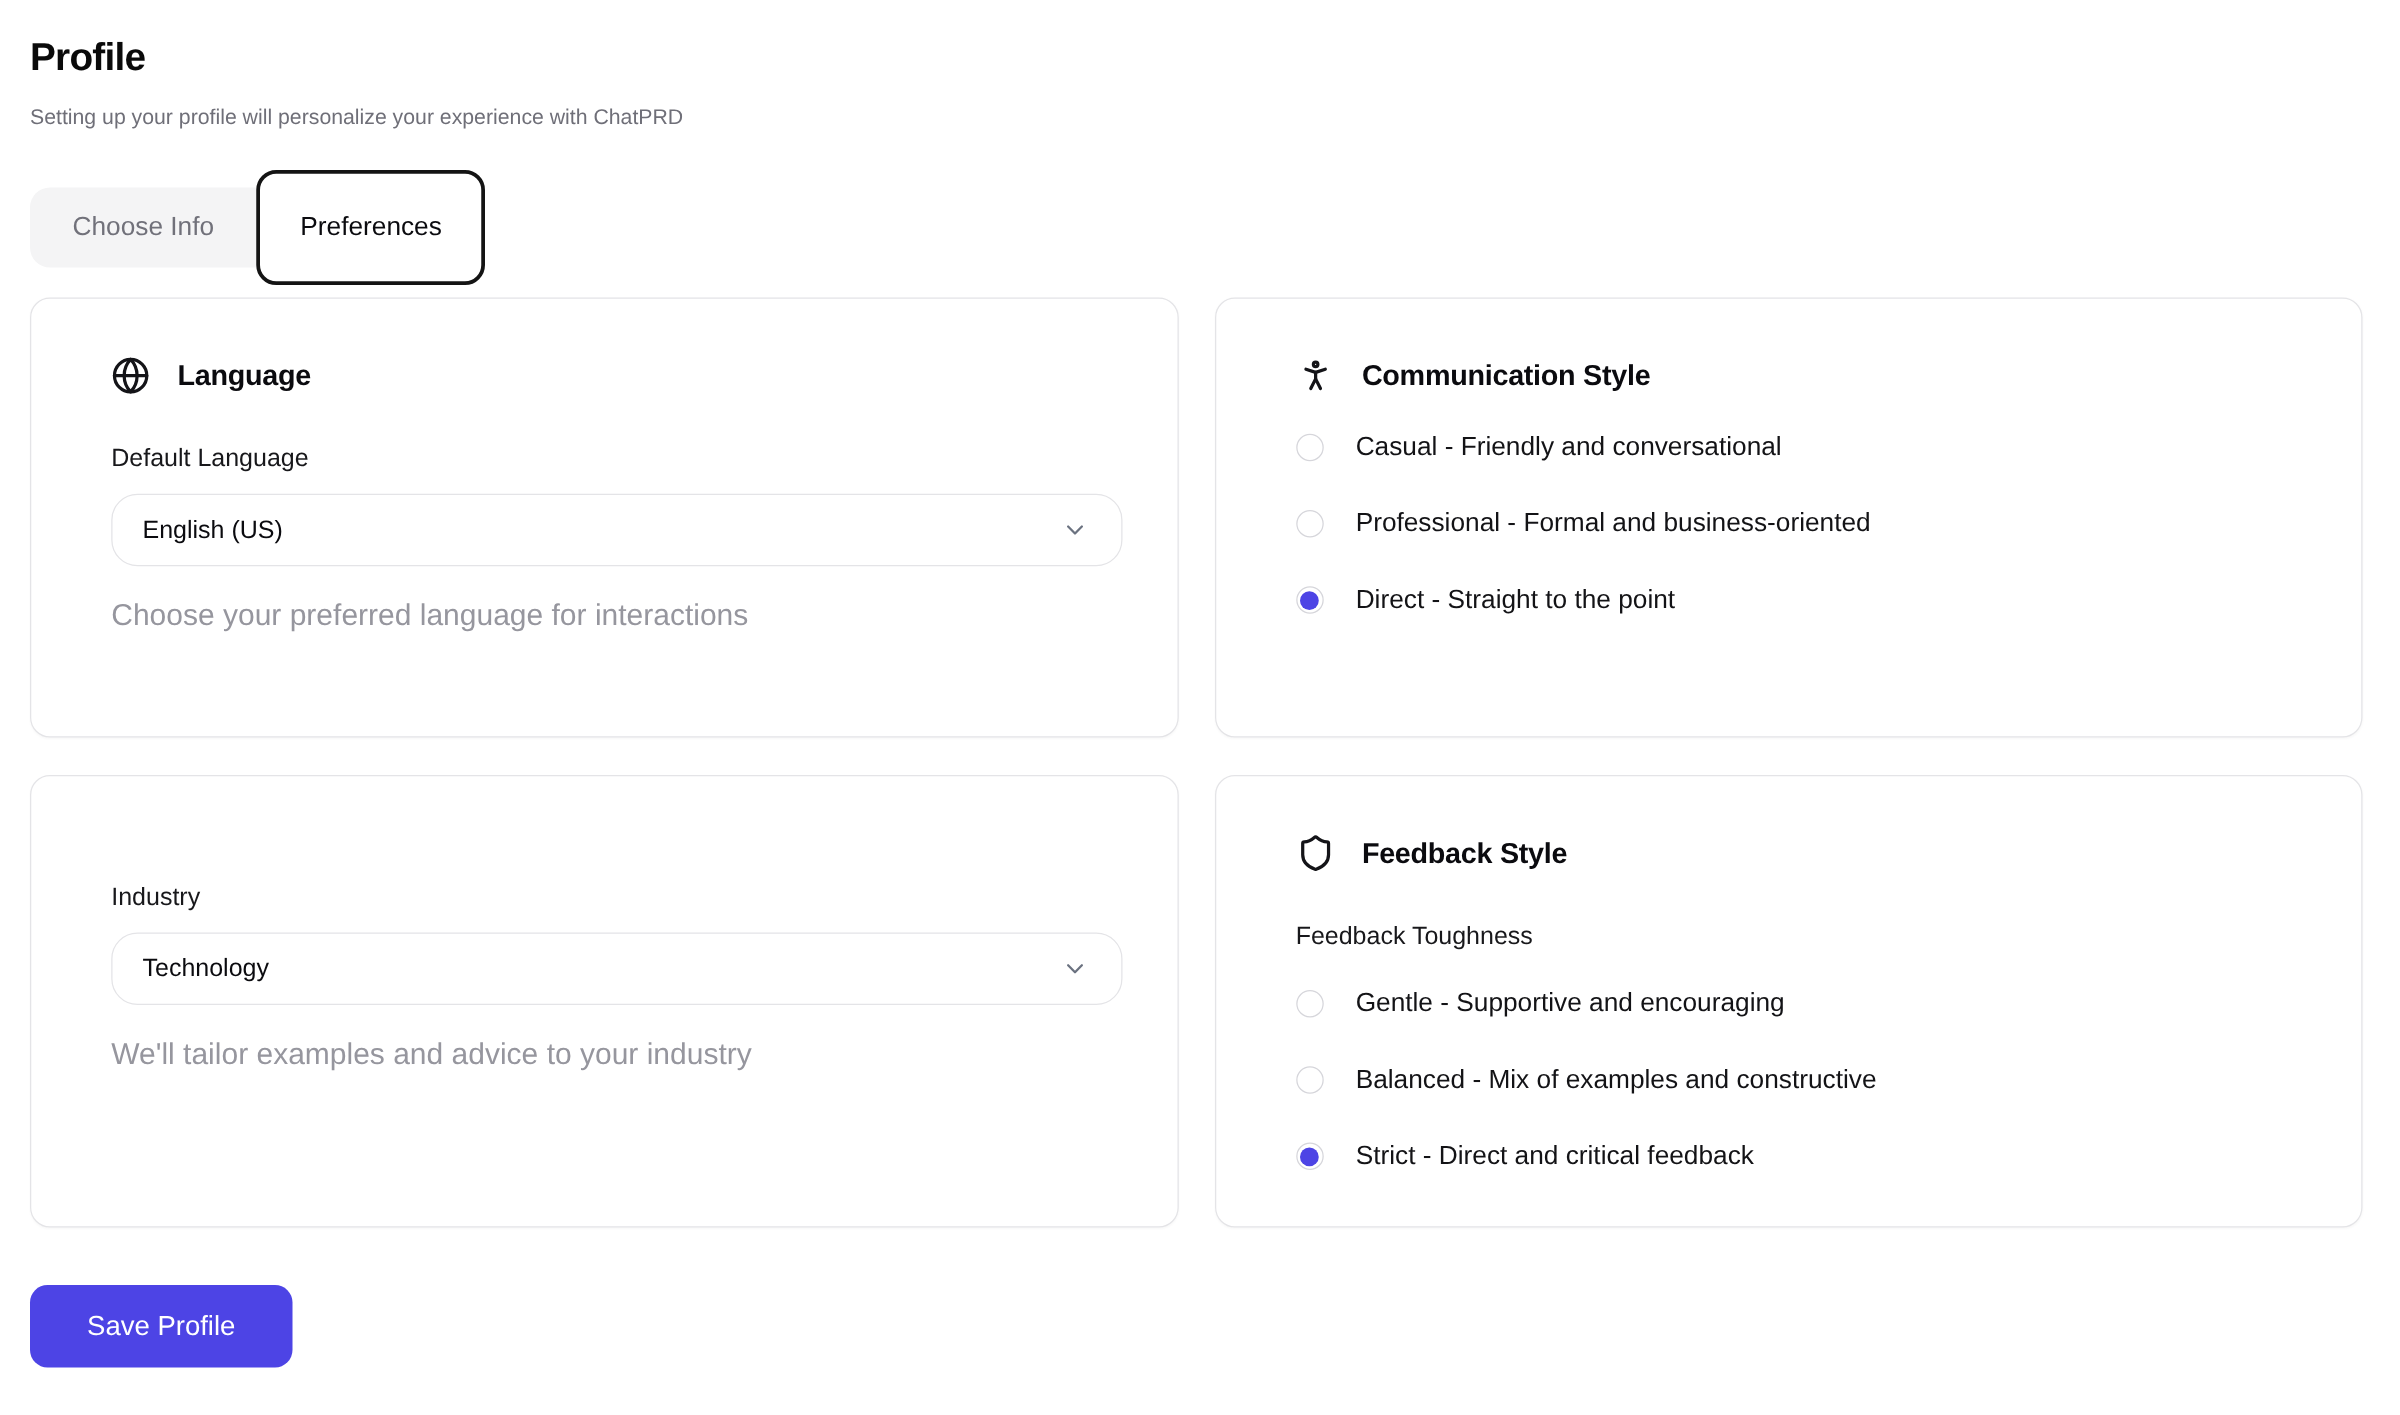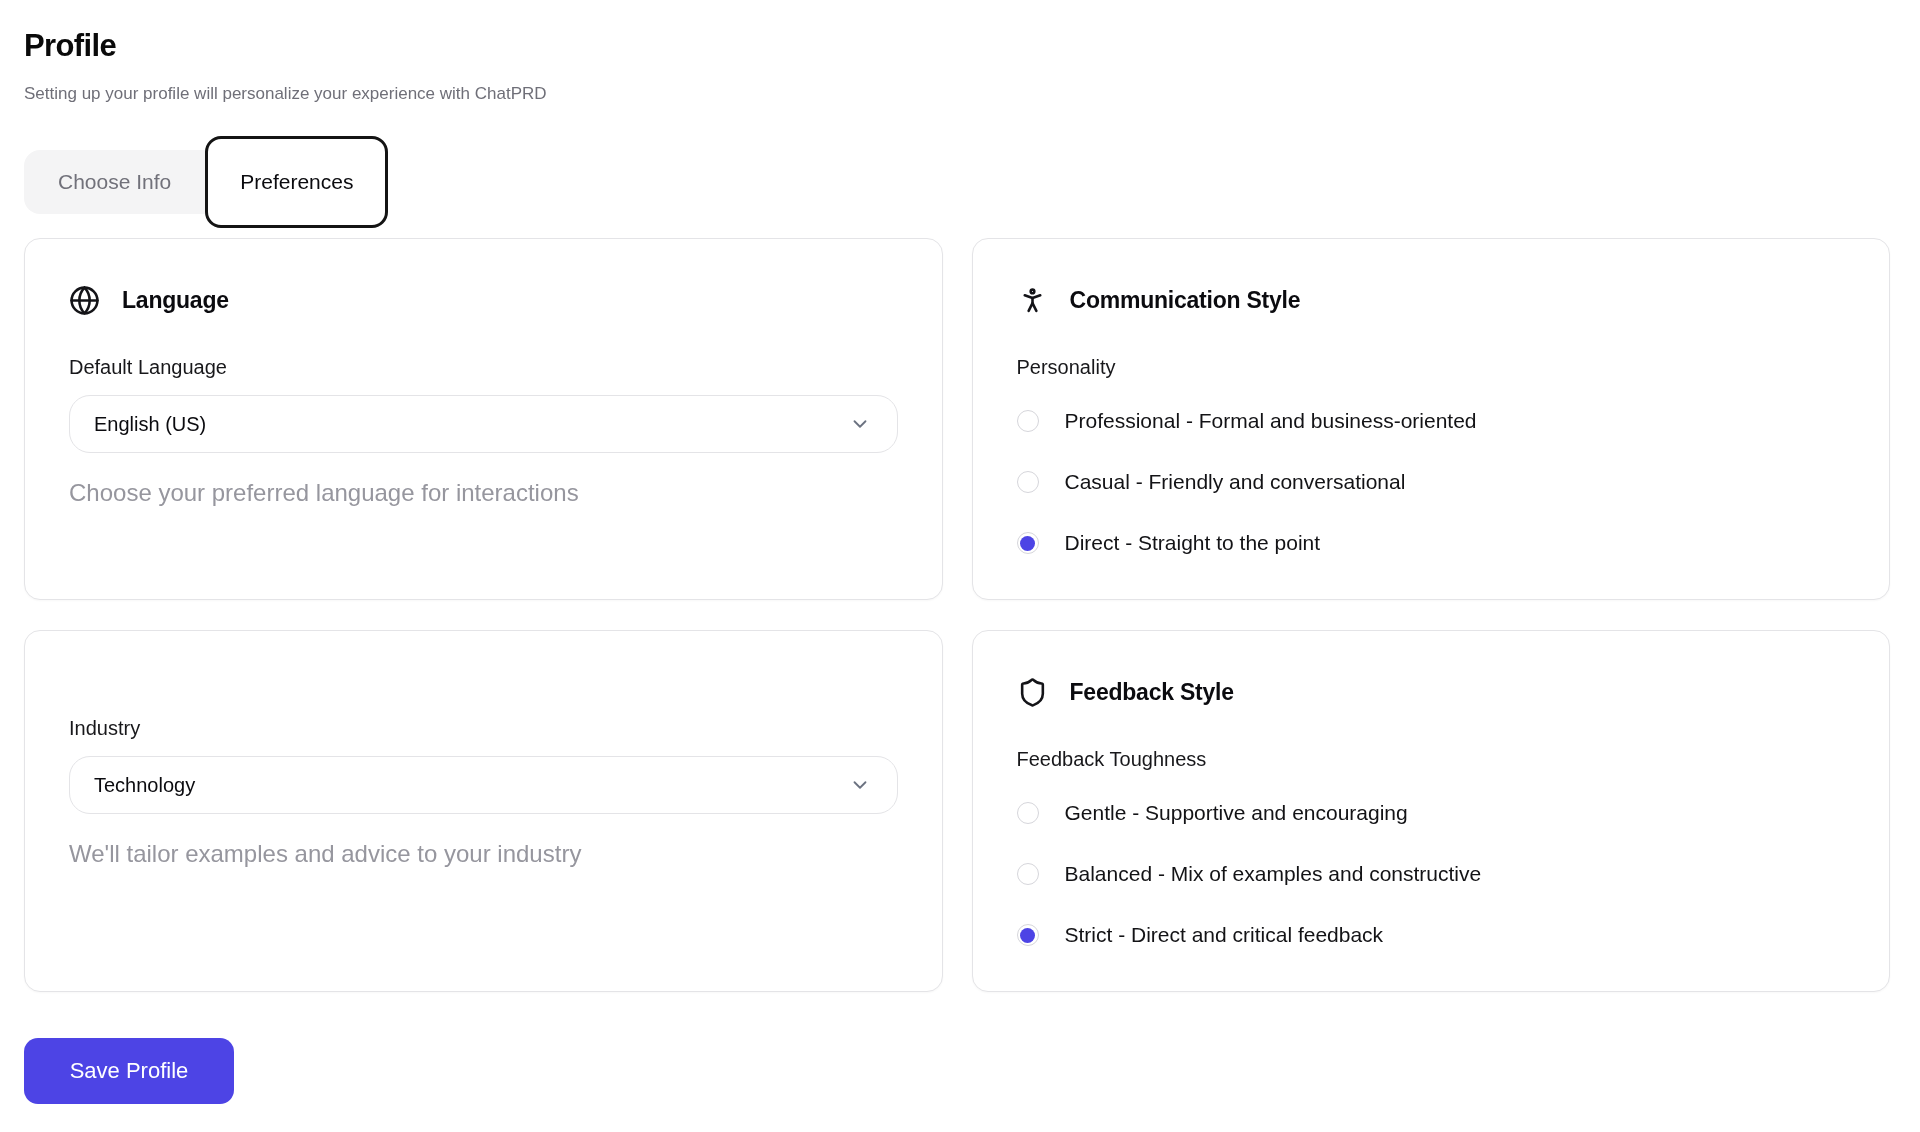--- a/index.html
+++ b/index.html
@@ -55,21 +55,21 @@
     grid-template-columns: 1fr 1fr;
     column-gap: 29px;
     row-gap: 30px;
     margin-top: 24px;
   }
   .card {
     background: #ffffff;
     border: 1px solid #e4e4e7;
     border-radius: 16px;
     min-height: 352px;
-    padding: 46px 44px 44px 44px;
+    padding: 46px 44px 44px 64px;
     box-shadow: 0 1px 2px rgba(0,0,0,0.03);
   }
   .card-head {
     display: flex;
     align-items: center;
     gap: 22px;
   }
   .card-head svg {
     width: 31px;
     height: 31px;
@@ -205,29 +205,28 @@
   <section class="card">
     <div class="card-head">
       <svg viewBox="0 0 24 24">
         <circle cx="12" cy="5" r="1.4"></circle>
         <path d="m9 20 3-6 3 6"></path>
         <path d="m6 8 6 2 6-2"></path>
         <path d="M12 10v4"></path>
       </svg>
       <span class="card-title">Communication Style</span>
     </div>
-    <div class="field-label">Personality</div>
     <div class="radio-group">
       <div class="radio-row">
         <span class="radio" data-checked="false"></span>
+        <span class="radio-label">Casual - Friendly and conversational</span>
+      </div>
+      <div class="radio-row">
+        <span class="radio" data-checked="false"></span>
         <span class="radio-label">Professional - Formal and business-oriented</span>
-      </div>
-      <div class="radio-row">
-        <span class="radio" data-checked="false"></span>
-        <span class="radio-label">Casual - Friendly and conversational</span>
       </div>
       <div class="radio-row">
         <span class="radio" data-checked="true">
             <span class="dot"></span>
           </span>
         <span class="radio-label">Direct - Straight to the point</span>
       </div>
     </div>
   </section>
 

